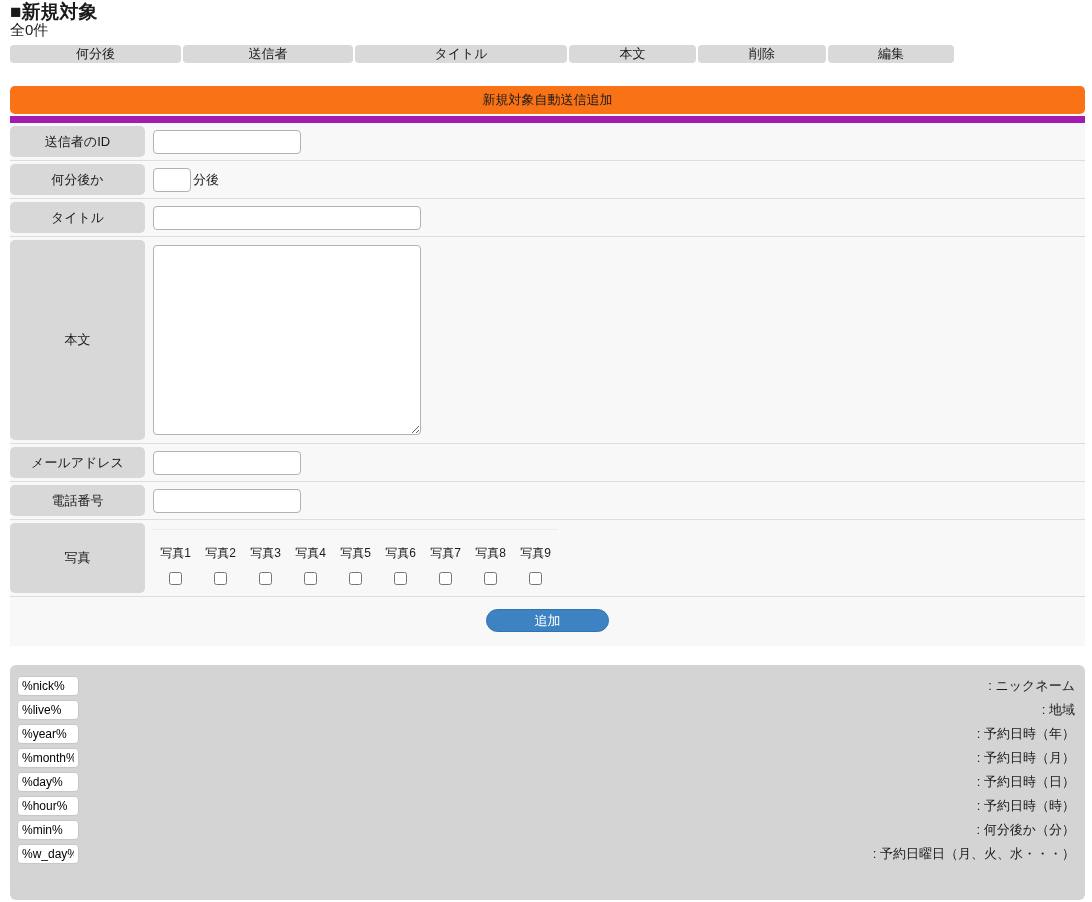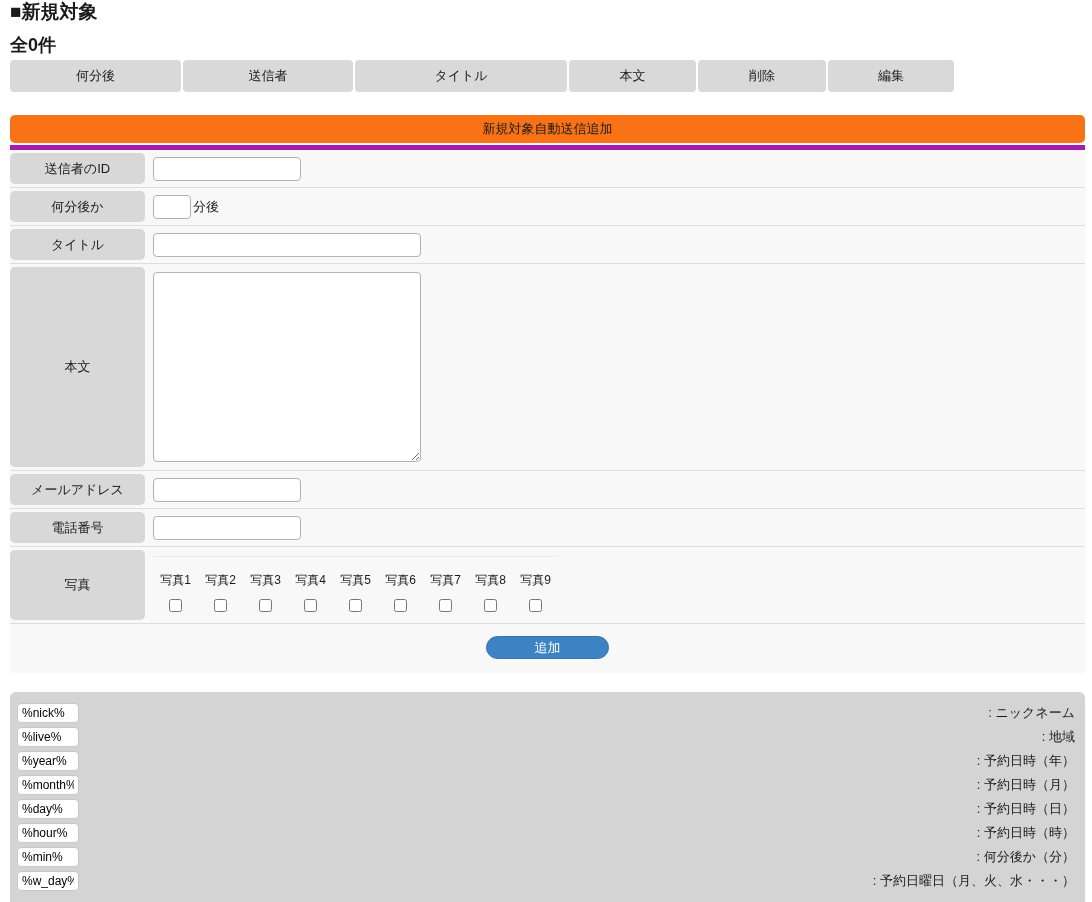--- a/index.html
+++ b/index.html
@@ -8,45 +8,45 @@
     background: #ffffff;
     overflow: hidden;
     font-family: "Liberation Sans", "DejaVu Sans", sans-serif;
     font-size: 13px;
     color: #1a1a1a;
   }
   .container { padding: 4px 7px 0 10px; width: 1092px; }
 
   
   .page-title { font-weight: bold; font-size: 19px; line-height: 16px; }
-  .page-count { font-size: 18px; line-height: 16px; margin-top: 17px; font-weight: bold; }
+  .page-count { font-size: 15px; line-height: 16px; margin-top: 2px; }
 
   
   .col-headers { display: flex; gap: 2px; margin-top: 7px; }
   .col-head {
     background: #d9d9d9; border-radius: 4px;
-    height: 32px; display: flex; align-items: center; justify-content: center;
+    height: 18px; display: flex; align-items: center; justify-content: center;
     font-size: 13px;
   }
   .col-head:nth-child(1) { width: 171px; }
   .col-head:nth-child(2) { width: 170px; }
   .col-head:nth-child(3) { width: 212px; }
   .col-head:nth-child(4) { width: 127px; }
   .col-head:nth-child(5) { width: 128px; }
   .col-head:nth-child(6) { width: 126px; }
   .col-head:nth-child(7) { width: 128px; }
 
   
   .form-area { margin-top: 23px; background: #f8f8f8; width: 1075px; }
   .form-title {
     background: #f97316; border-radius: 5px; height: 28px;
     display: flex; align-items: center; justify-content: center;
     font-size: 13px; margin-bottom: 2px;
   }
-  .form-rows { border-top: 5px solid #a21caf; }
+  .form-rows { border-top: 7px solid #a21caf; }
   .form-row { display: flex; align-items: stretch; border-bottom: 1px solid #dddddd; min-height: 38px; }
   .row-label {
     width: 135px; flex: none; background: #d8d8d8; border-radius: 5px;
     margin: 3px 0; display: flex; align-items: center; justify-content: center;
     font-size: 13px;
   }
   .row-content { flex: 1; display: flex; align-items: center; padding-left: 8px; }
 
   .text-input {
     height: 24px; border: 1px solid #b2b2b2; border-radius: 4px;

